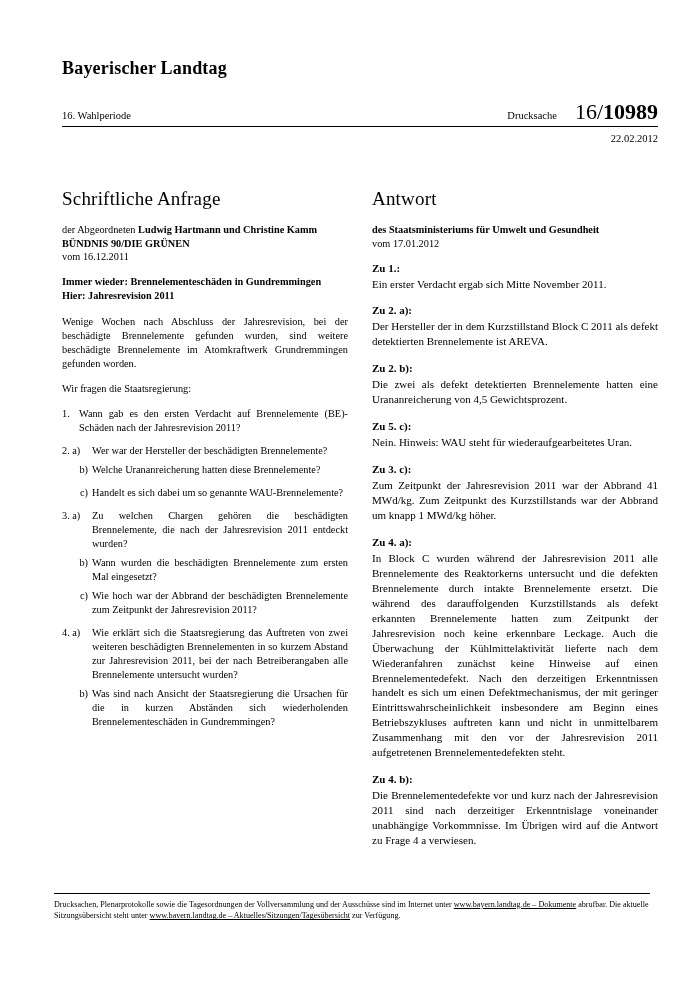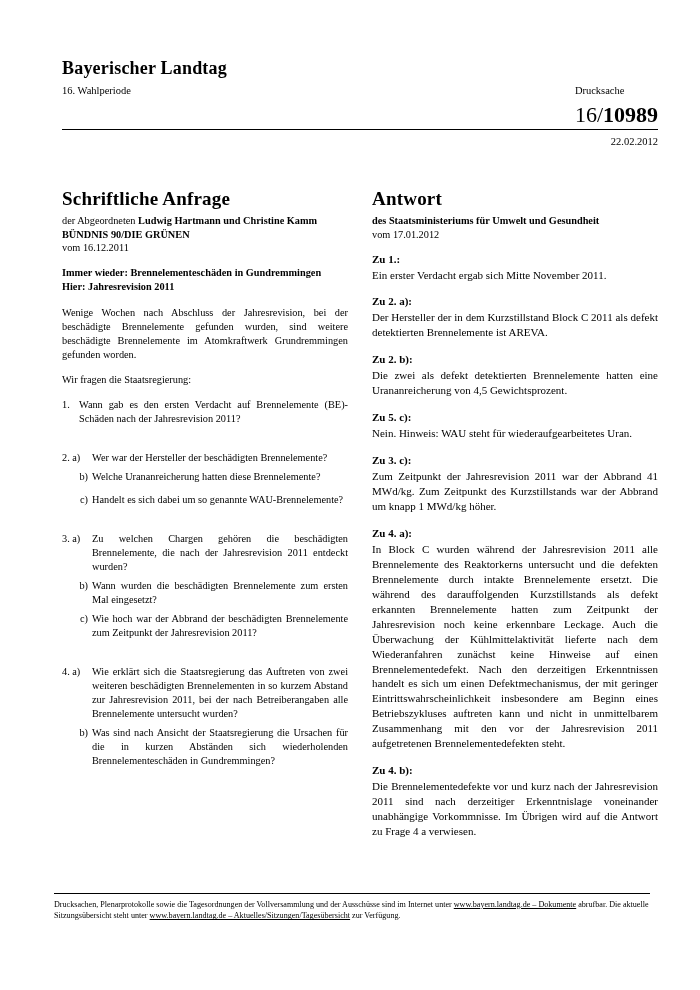--- a/index.html
+++ b/index.html
@@ -33,30 +33,29 @@
   .header-title {
     font-family: "Liberation Serif", serif;
     font-weight: bold;
     font-size: 18px;
     letter-spacing: 0.2px;
   }
   .header-row2 {
     display: flex;
     justify-content: space-between;
     align-items: baseline;
-    margin-top: 6px;
+    margin-top: 20px;
   }
   .wahlperiode {
     font-size: 10.5px;
   }
   .drucksache-wrap {
     display: flex;
     align-items: baseline;
-    gap: 6px;
-    flex-direction: column;
+    gap: 18px;
   }
   .drucksache-label {
     font-size: 10.5px;
   }
   .drucksache-num {
     font-size: 22px;
     letter-spacing: 0px;
   }
   .drucksache-num .bold {
     font-weight: bold;
@@ -81,22 +80,22 @@
     gap: 24px;
   }
   .col {
     width: 286px;
   }
   .col-left { }
   .col-right { }
 
   h1.doc-title {
     font-size: 19px;
-    font-weight: bold;
-    margin: 0 0 4px 0;
+    font-weight: normal;
+    margin: 0 0 13px 0;
     letter-spacing: 0.2px;
   }
   .sub-line {
     font-size: 10.3px;
     line-height: 1.32;
     margin: 0;
   }
   .sub-line b { font-weight: bold; }
   .sub-date {
     font-size: 10.3px;
@@ -139,21 +138,21 @@
     text-align: justify;
   }
   .qsub {
     display: flex;
     margin-top: 5px;
   }
   .qsub .qnum {
     width: 17px;
     flex: 0 0 17px;
   }
-  .qgroup { margin-top: 25px; }
+  .qgroup { margin-top: 9px; }
   .qgroup:first-child { margin-top: 0; }
 
   
   .ans-block {
     margin-top: 12px;
     font-size: 11px;
     line-height: 1.36;
   }
   .ans-block:first-of-type { margin-top: 11px; }
   .ans-label {

